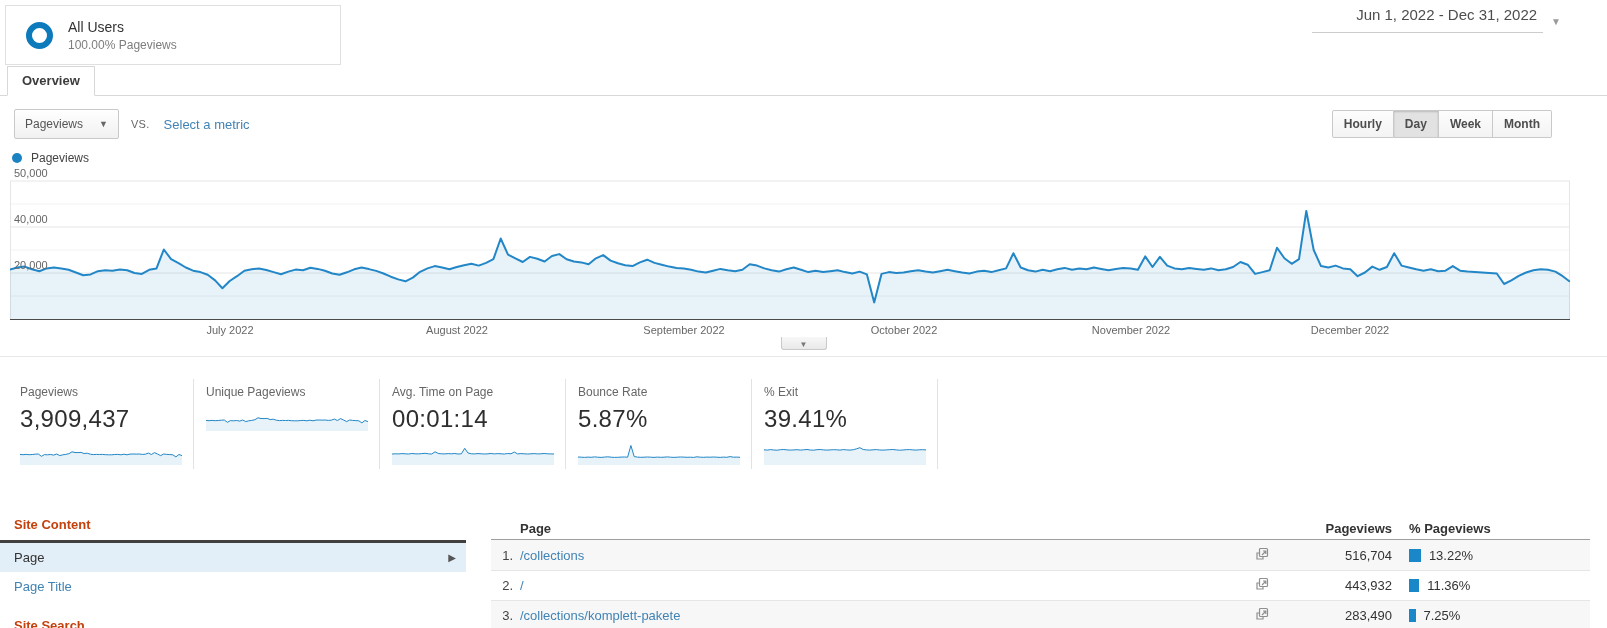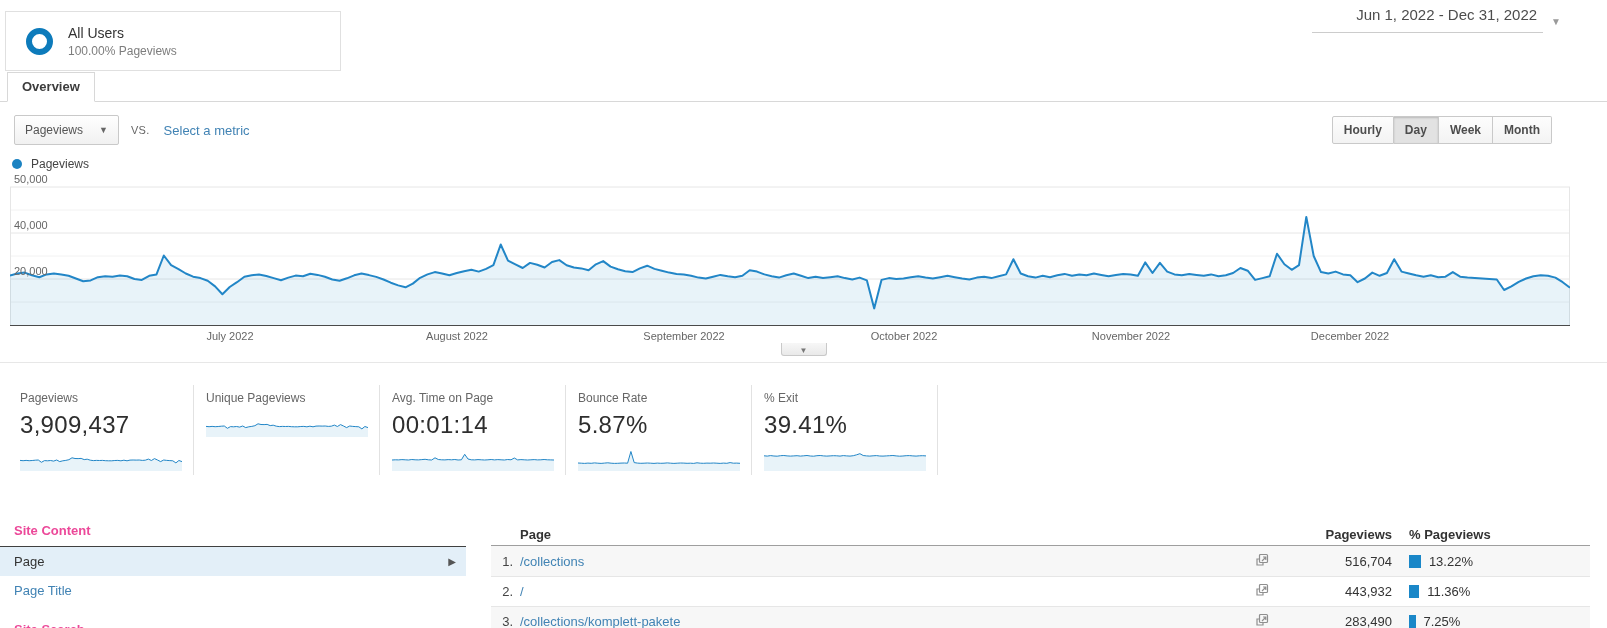--- a/index.html
+++ b/index.html
@@ -1,20 +1,20 @@
 <!DOCTYPE html>
 <html><head>
 <meta charset="utf-8">
 <style>
   * { box-sizing: border-box; margin: 0; padding: 0; }
   html,body { width:1607px; height:628px; overflow:hidden; background:#fff;
     font-family:"Liberation Sans", sans-serif; color:#333; }
 
   
-  .seg-row { display:flex; gap:12px; padding:11px 0 0 5px; }
+  .seg-row { display:flex; gap:12px; padding:5px 0 0 5px; }
   .seg-chip { width:336px; height:60px; border:1px solid #e0e0e0; background:#fff;
     display:flex; align-items:center; }
   .seg-chip.dashed { border:1px dashed #c9c9c9; cursor:pointer; }
   .ring { width:27px; height:27px; border-radius:50%; border:6px solid #0d7bbb; margin-left:20px; flex:none;}
   .ring.gray { border-color:#e2e2e2; margin-left:16px;}
   .seg-text { margin-left:15px; }
   .seg-title { font-size:14px; color:#333; }
   .seg-sub { font-size:12px; color:#7d7d7d; margin-top:3px; }
   .addseg-label { font-size:14px; color:#757575; margin-left:14px; }
 
@@ -66,22 +66,22 @@
   
   .stats-row { display:flex; margin:22px 0 0 8px; }
   .stat-card { width:186px; padding:6px 0 4px 12px; border-right:1px solid #e2e2e2; }
   .stat-label { font-size:12px; color:#666; }
   .stat-value { font-size:24px; color:#2e2e2e; margin-top:6px; letter-spacing:.3px; }
   .stat-card svg { display:block; margin-top:5px; }
 
   
   .bottom { display:flex; margin-top:48px; }
   .nav-col { width:466px; flex:none; }
-  .nav-header { font-size:13px; font-weight:bold; color:#ec4899; padding:0 0 8px 14px;
-    border-bottom:1px solid #404040; }
+  .nav-header { font-size:13px; font-weight:bold; color:#c2410c; padding:0 0 8px 14px;
+    border-bottom:3px solid #404040; }
   .nav-item { height:29px; display:flex; align-items:center; justify-content:space-between;
     padding:0 10px 0 14px; font-size:13px; color:#333; cursor:pointer;}
   .nav-item.sel { background:#e3eff8; }
   .nav-item .arrow { font-size:10px; color:#555; }
   .nav-item.link { color:#4183b4; }
   .nav-gap { height:17px; }
 
   .table-col { flex:1; margin:0 17px 0 25px; }
   .thead { display:flex; align-items:center; height:23px; border-bottom:1px solid #9e9e9e;
     font-size:13px; font-weight:bold; color:#333; }

